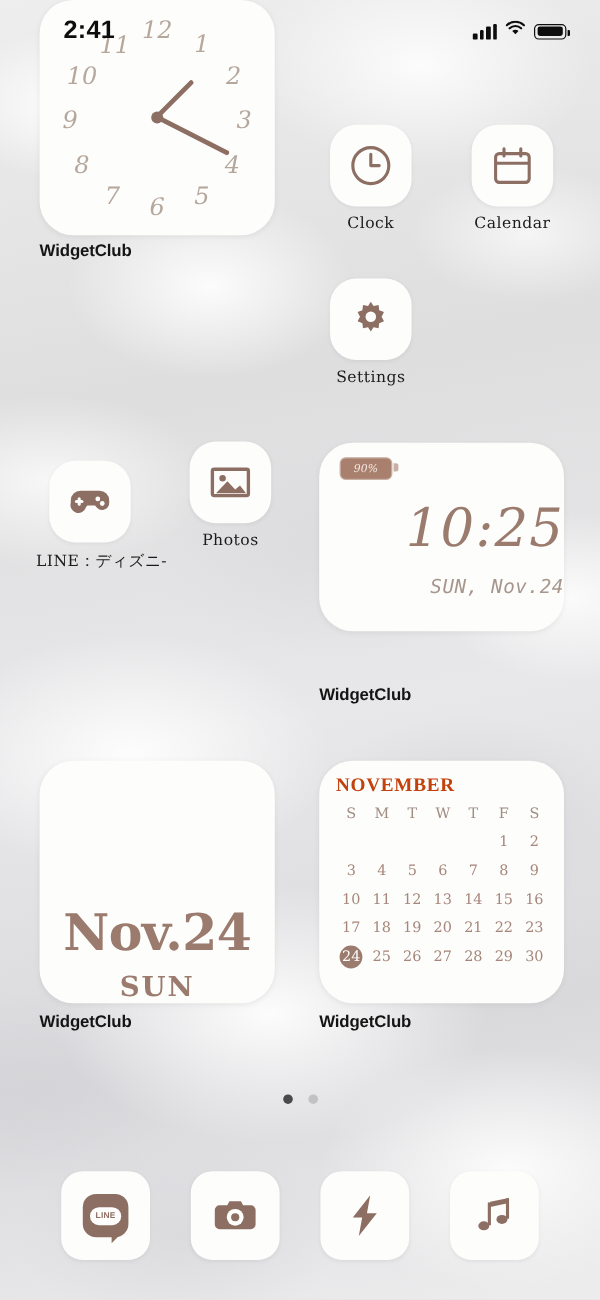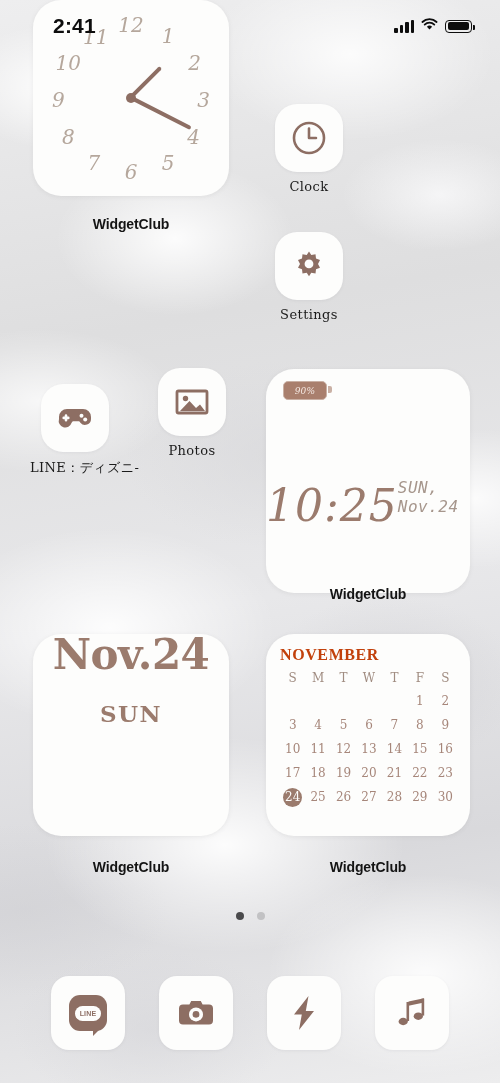--- a/index.html
+++ b/index.html
@@ -81,21 +81,21 @@
     font-size: 13px;
     color: #1b1b1b;
     text-align: center;
     margin-top: 7px;
     white-space: nowrap;
     letter-spacing: .4px;
   }
   .widget-label {
     font-family: "Liberation Sans", sans-serif;
     font-size: 14px; font-weight: 700; color: #141414;
-    text-align: center; margin-top: 16px;
+    margin-top: 0;
     letter-spacing: -0.1px;
   }
 
   #clock-widget {
     position: absolute; left: 33px; top: 0;
     width: 196px; height: 196px;
     padding: 0;
   }
   #clock-face { position: absolute; inset: 0; }
   .num {
@@ -144,23 +144,23 @@
   #app-settings  { left: 264px; top: 232px; }
   #app-mail      { left: 382px; top: 232px; }
 
   
   #app-line    { left: 30px;  top: 384px; }
   #app-photos  { left: 147px; top: 368px; }
   #app-gmap    { left: 30px;  top: 497px; }
 
   #digital-widget {
     position: absolute; left: 266px; top: 369px;
-    width: 204px; height: 224px;
+    width: 204px; height: 157px;
     padding: 16px 0 0 0;
-    display: flex; flex-direction: row; align-items: center;
+    display: flex; flex-direction: column; align-items: flex-end;
   }
   #battery-badge {
     position: absolute; left: 17px; top: 12px;
     width: 44px; height: 19px;
     background: #a97f6d; border: 1.8px solid #c9b0a4; border-radius: 5px;
     display: flex; align-items: center; justify-content: center;
   }
   #battery-badge::after {
     content: ""; position: absolute; right: -6px; top: 4px;
     width: 4px; height: 7px; background: #c9b0a4; border-radius: 0 2px 2px 0;
@@ -179,28 +179,28 @@
     margin-top: 16px;
     font-family: "DejaVu Sans Mono", monospace; font-style: italic;
     font-size: 16px; color: #a6968c; letter-spacing: .5px;
   }
   #digital-widget-label { position: absolute; left: 266px; top: 570px; width: 204px; }
 
   
   #date-widget {
     position: absolute; left: 33px; top: 634px;
     width: 196px; height: 202px;
-    display: flex; flex-direction: column; align-items: center; justify-content: flex-start;
+    display: flex; flex-direction: column; align-items: center; justify-content: flex-end;
   }
   #date-big {
     font-family: "DejaVu Serif", serif; font-weight: 700;
     font-size: 42px; color: #9b7b6d; letter-spacing: -0.5px; line-height: 1;
   }
   #date-dow {
-    margin-top: 24px;
+    margin-top: 10px;
     font-family: "DejaVu Serif", serif; font-weight: 700;
     font-size: 23px; color: #9b7b6d; letter-spacing: 1.5px;
   }
   #date-widget-label { position: absolute; left: 33px; top: 843px; width: 196px; }
 
   #cal-widget {
     position: absolute; left: 266px; top: 634px;
     width: 204px; height: 202px;
     padding: 12px 12px 8px 14px;
   }
@@ -318,20 +318,30 @@
   <div class="app" id="app-clock">
     <div class="icon-box tile-white">
       <svg class="glyph" width="40" height="40" viewBox="0 0 40 40" aria-hidden="true">
         <circle cx="20" cy="20" r="15" fill="none" stroke="#8d6e63" stroke-width="2.6"></circle>
         <path d="M20 10.5 V20 H27" fill="none" stroke="#8d6e63" stroke-width="2.6" stroke-linecap="round" stroke-linejoin="round"></path>
       </svg>
     </div>
     <div class="app-label">Clock</div>
   </div>
 
+  <div class="app" id="app-calendar">
+    <div class="icon-box tile-white">
+      <svg class="glyph" width="40" height="40" viewBox="0 0 40 40" aria-hidden="true">
+        <rect x="6" y="10" width="28" height="24" rx="3" fill="none" stroke="#8d6e63" stroke-width="2.6"></rect>
+        <path d="M6 18 H34" stroke="#8d6e63" stroke-width="2.6"></path>
+        <path d="M13 6 V12 M27 6 V12" stroke="#8d6e63" stroke-width="2.6" stroke-linecap="round"></path>
+      </svg>
+    </div>
+    <div class="app-label">Calendar</div>
+  </div>
 
   <div class="app" id="app-settings">
     <div class="icon-box tile-white">
       <svg class="glyph" width="40" height="40" viewBox="0 0 40 40" aria-hidden="true">
         <path fill="#8d6e63" d="M20 5.5l2.3 3.6 4.2-.9.5 4.3 4 1.6-2 3.8 2 3.8-4 1.6-.5 4.3-4.2-.9L20 30.3l-2.3-3.6-4.2.9-.5-4.3-4-1.6 2-3.8-2-3.8 4-1.6.5-4.3 4.2.9z"></path>
         <circle cx="20" cy="17.9" r="4.4" fill="#fdfdfc"></circle>
       </svg>
     </div>
     <div class="app-label">Settings</div>
   </div>

